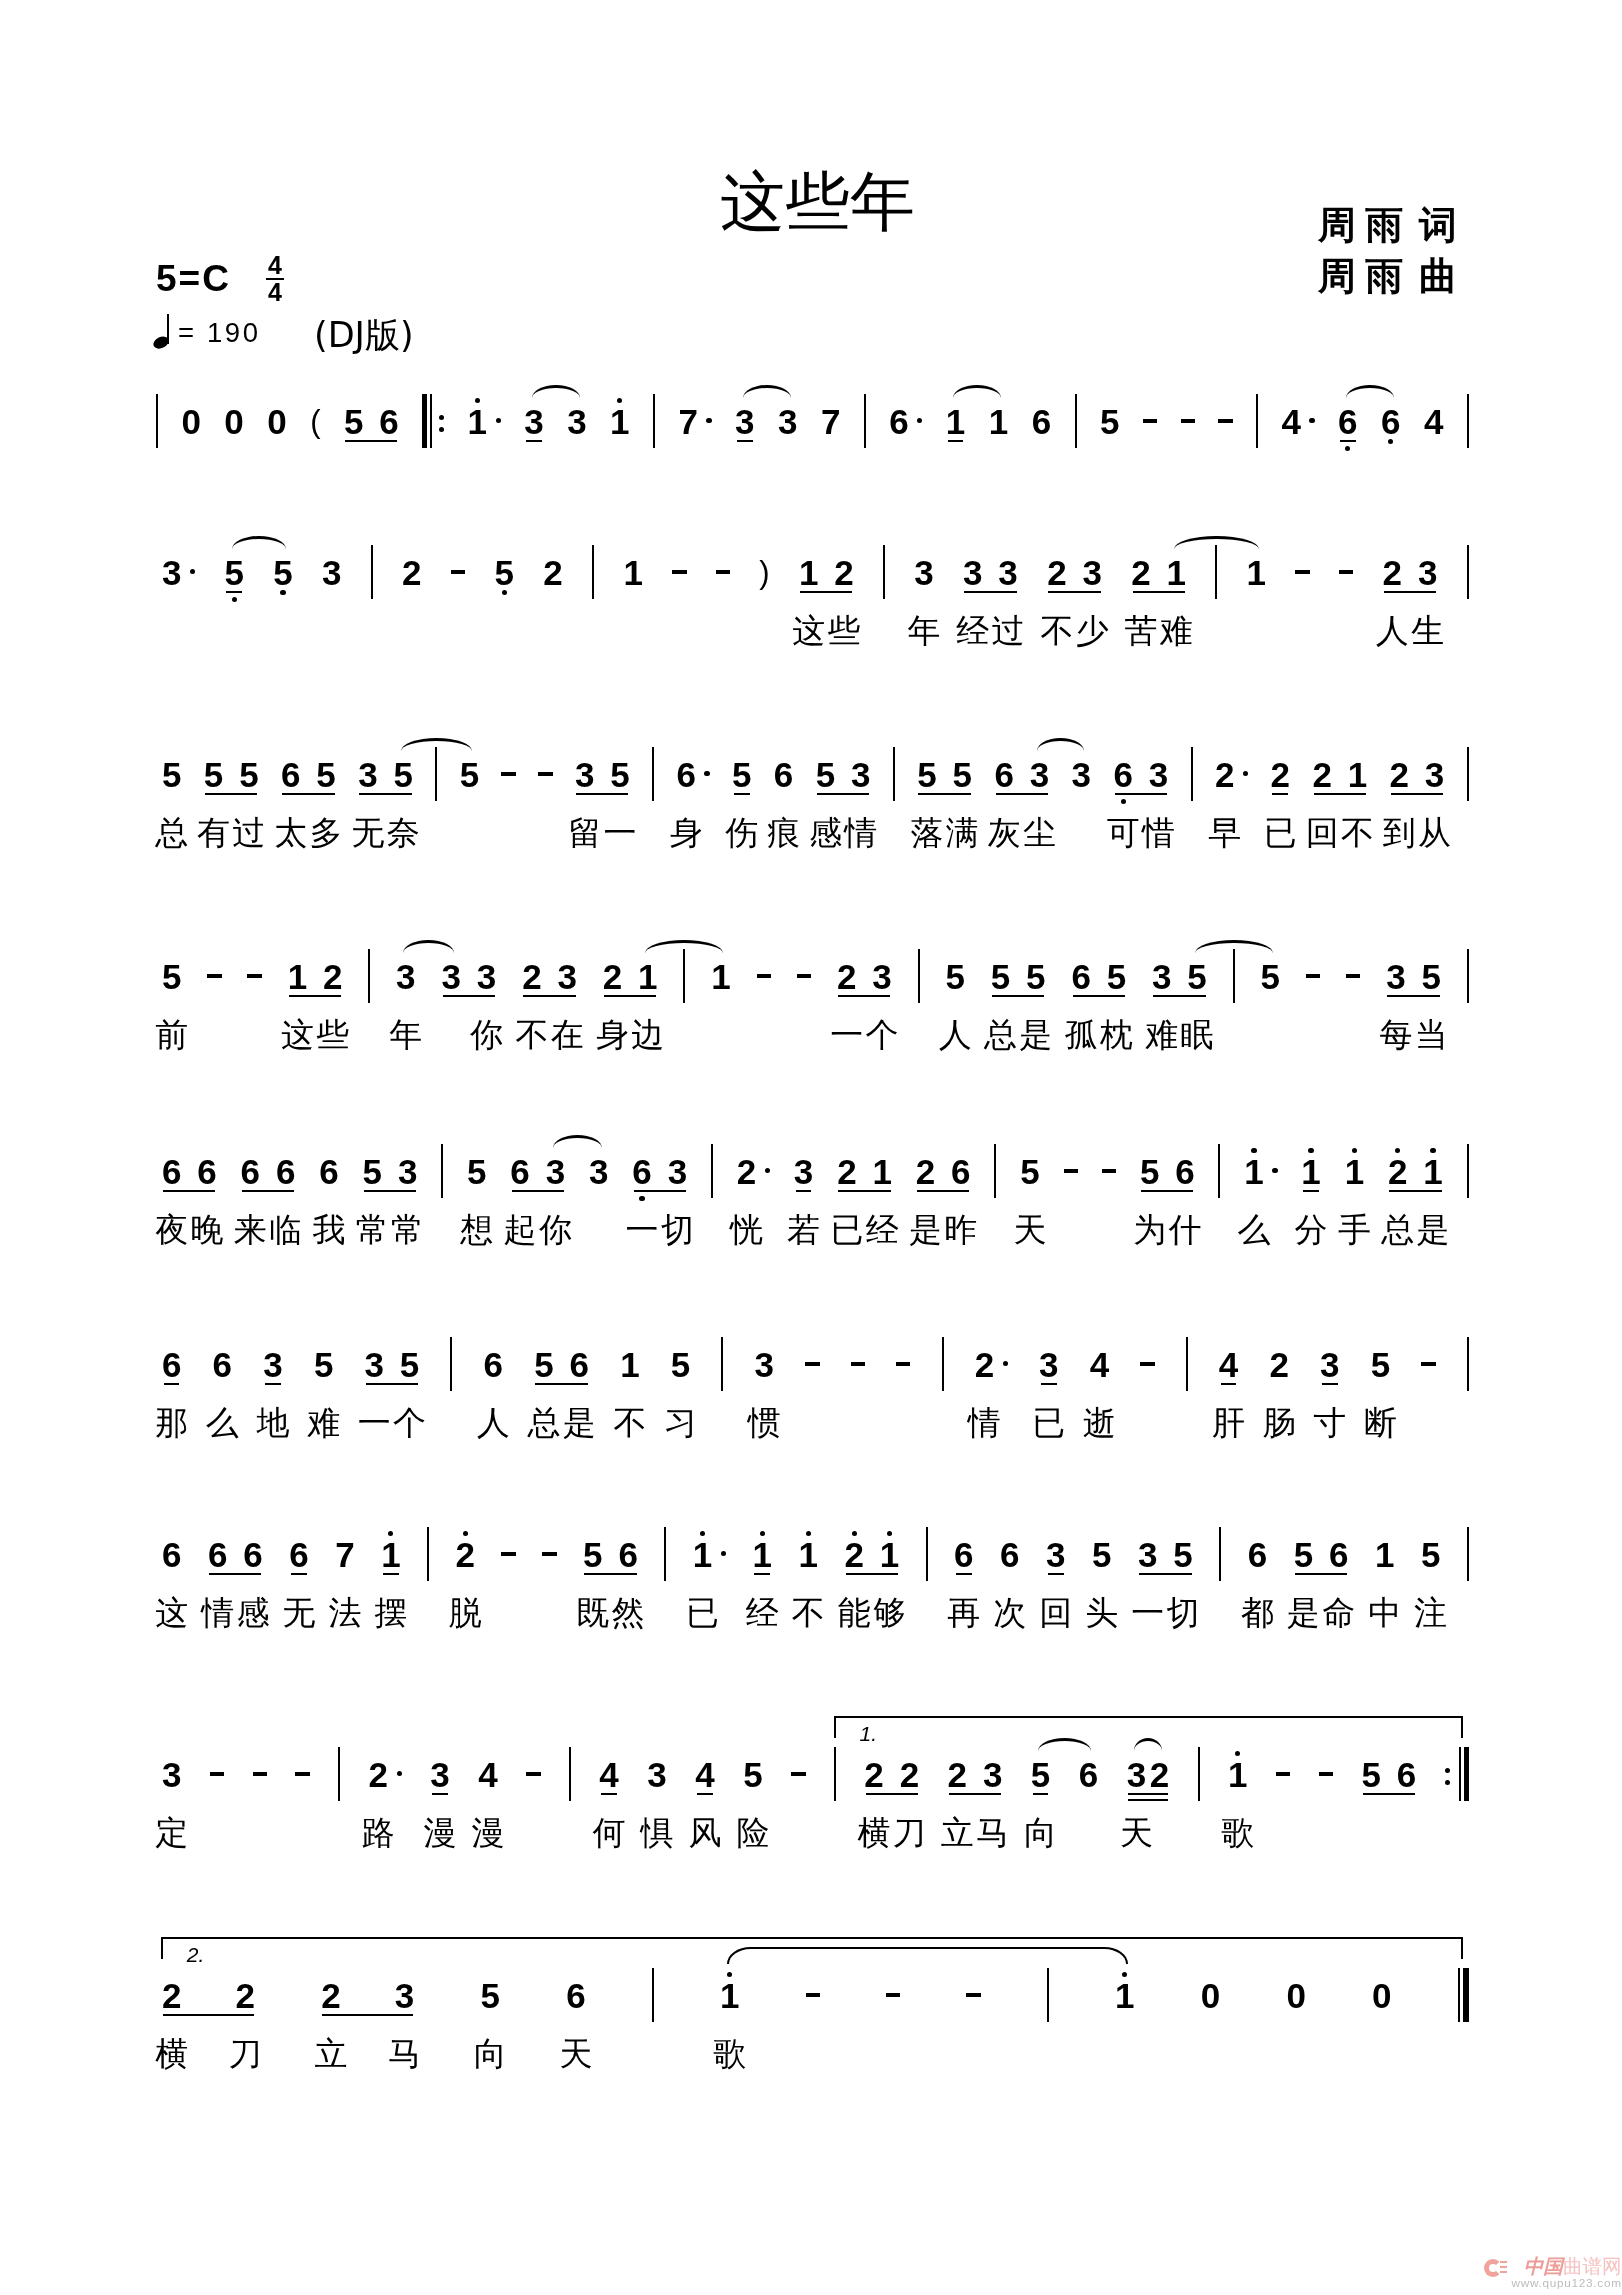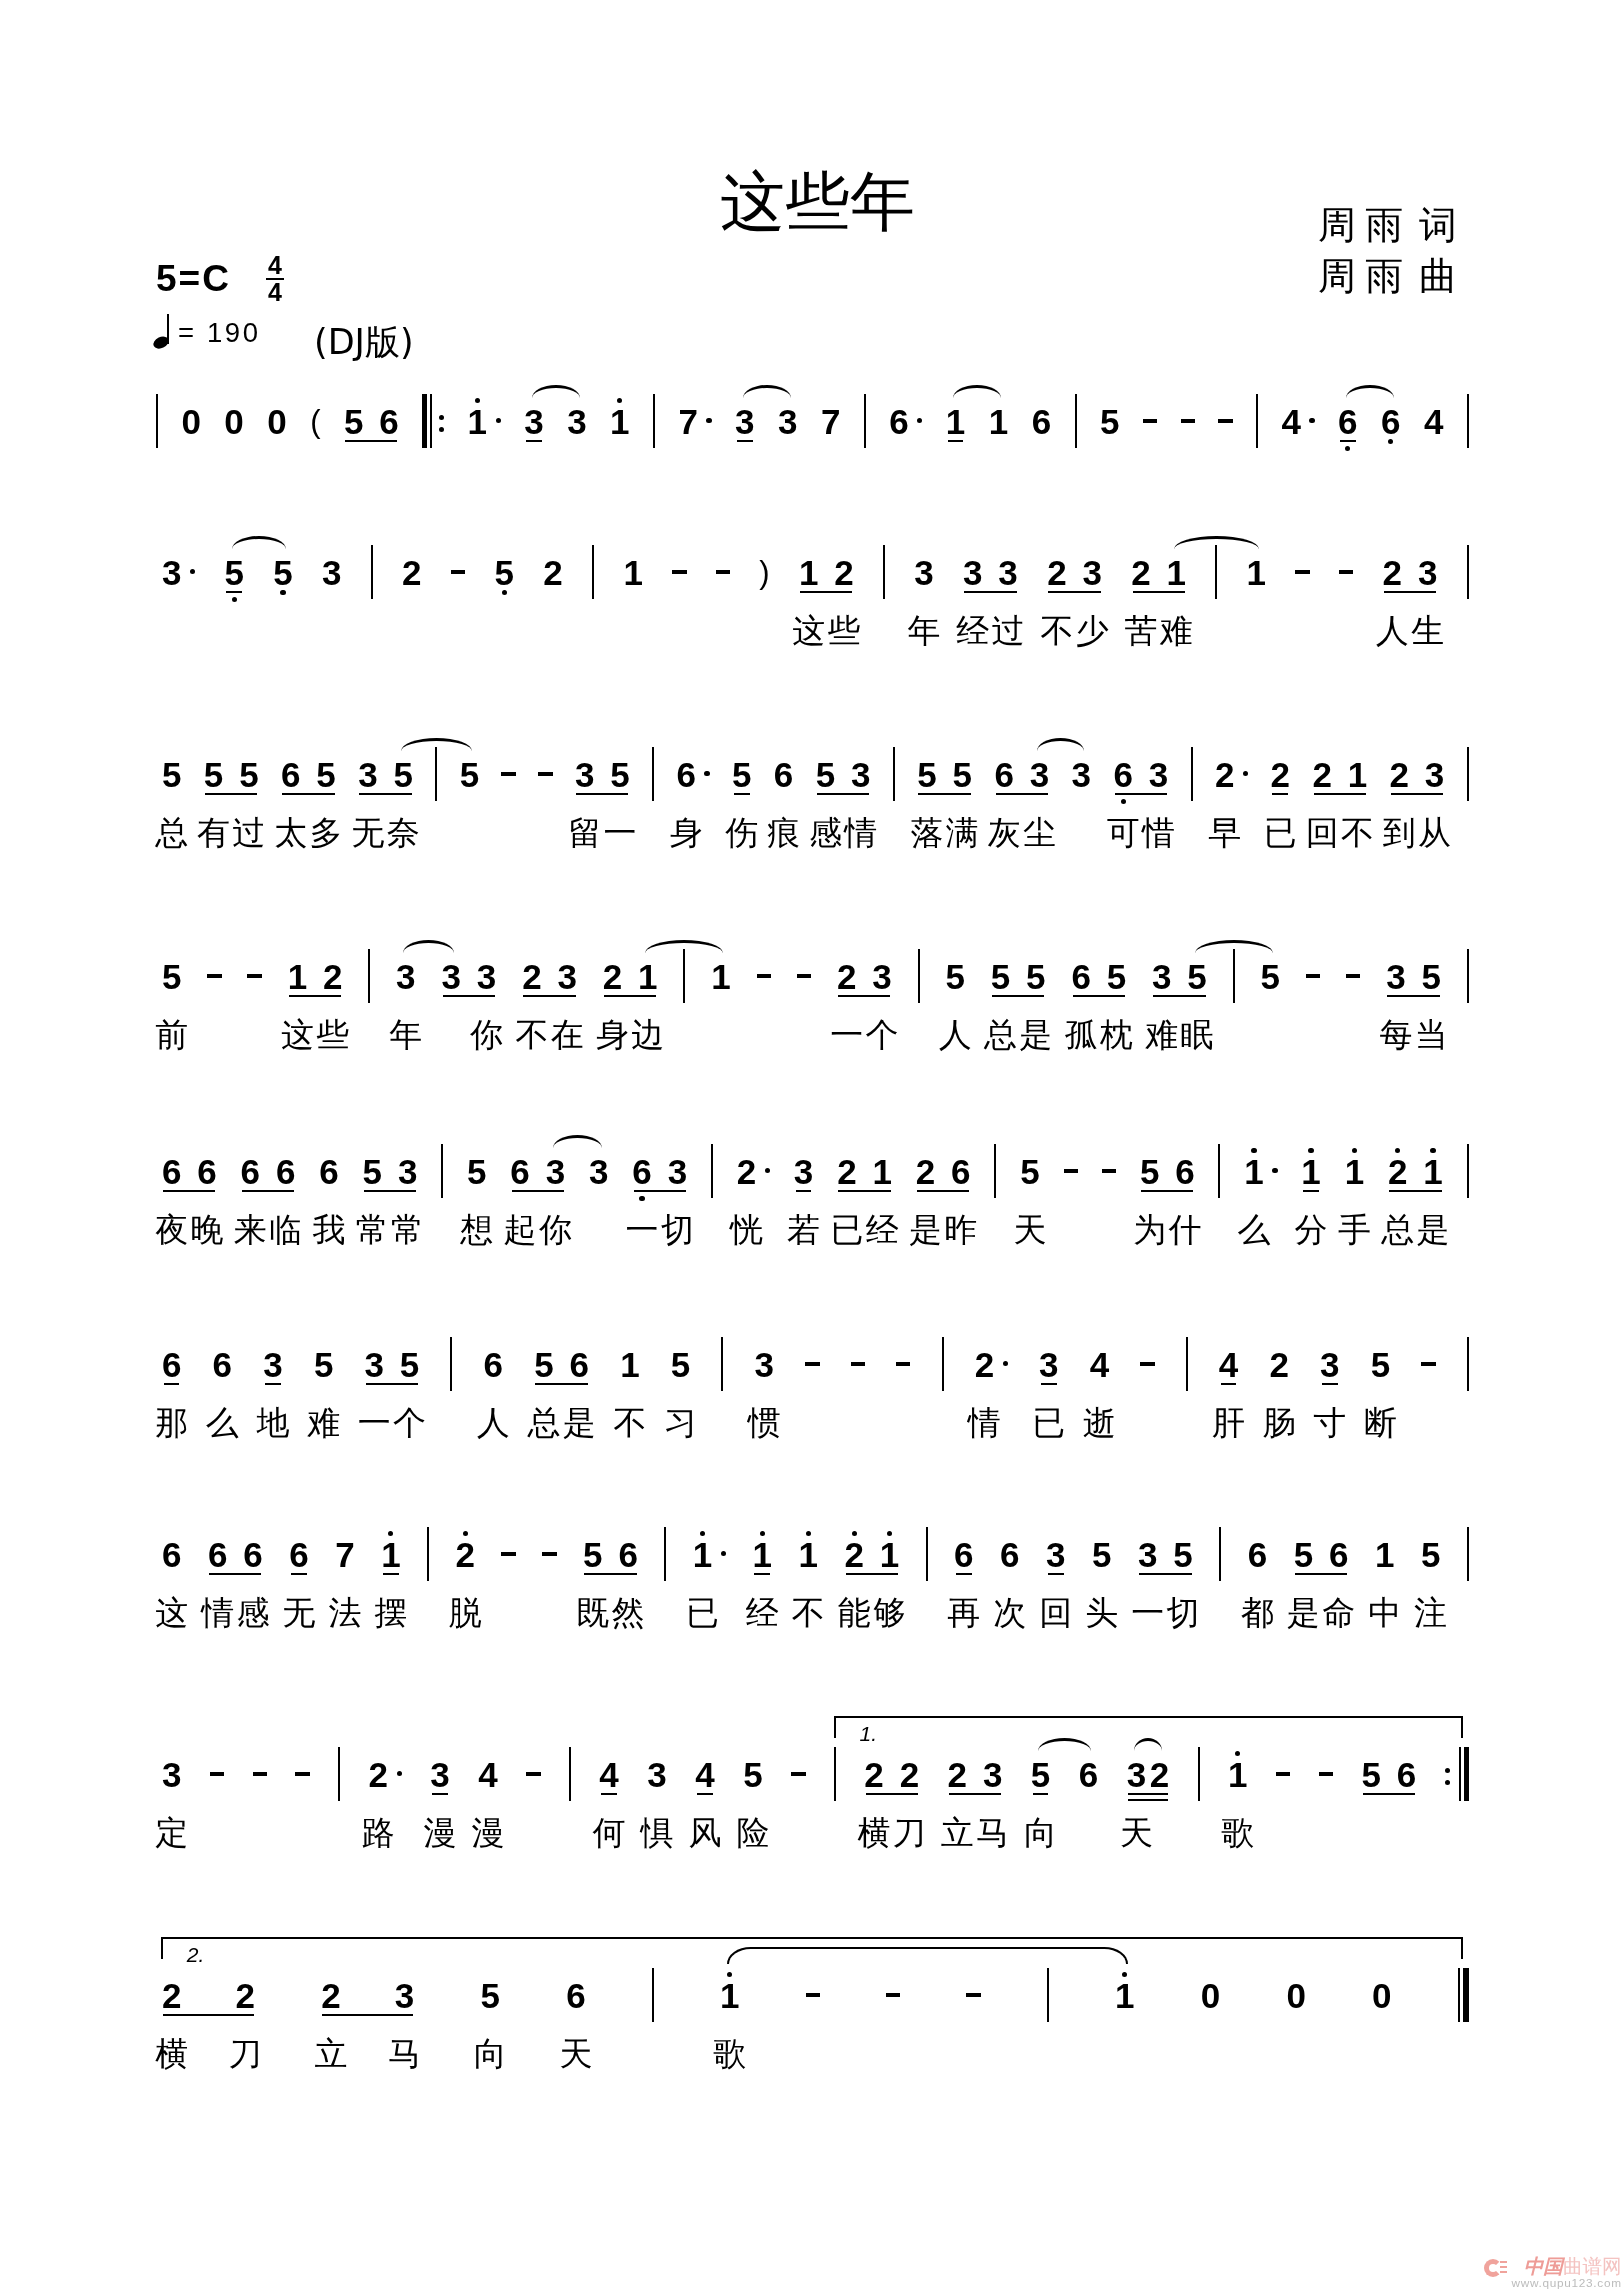--- a/index.html
+++ b/index.html
@@ -1,34 +1,34 @@
 <!DOCTYPE html>
 <html style="font-size:10.5px"><head>
 <meta charset="utf-8">
 <style>
   html,body{margin:0;padding:0;}
   body{width:1623px;height:2295px;position:relative;overflow:hidden;background:var(--bg,#fff);color:var(--ink,#000);font-family:"Liberation Sans",sans-serif;}
   .abs{position:absolute;}
 
   
   .title{left:713px;top:165px;width:209px;text-align:center;font-family:"DejaVu Sans",sans-serif;font-size:65px;line-height:73px;white-space:nowrap;}
-  .credit{left:1318px;font-family:"DejaVu Serif",serif;font-size:38px;line-height:42px;white-space:nowrap;}
+  .credit{left:1318px;font-family:"DejaVu Serif",serif;font-size:38px;line-height:42px;white-space:nowrap;font-weight:bold;}
   .credit .nm{letter-spacing:9.2px;}
   .credit .role{margin-left:6.5px;}
   .credit.lyricist{top:204px;}
   .credit.composer{top:255px;}
   .key{left:156px;top:259px;font:bold 37px/39px "Liberation Sans",sans-serif;letter-spacing:2px;white-space:nowrap;}
   .timesig{left:262px;top:253px;width:26px;text-align:center;font:bold 25px/25px "Liberation Sans",sans-serif;}
   .timesig .ts{display:block;height:25px;}
   .timesig .fl{display:block;height:2px;background:#000;margin:0 3.9px;}
   .qnote{left:149px;top:313px;width:23.6px;height:37px;}
   .qnote .stem{position:absolute;left:17.7px;top:1.3px;width:2.6px;height:30px;background:#000;}
   .qnote .head{position:absolute;left:3.9px;top:24px;width:16.4px;height:11px;border-radius:50%;background:#000;transform:rotate(-25deg);}
   .tempo{left:178px;top:316px;font-size:27.5px;line-height:33px;letter-spacing:2.6px;white-space:nowrap;}
-  .edition{left:314px;top:314px;font-family:"DejaVu Sans",sans-serif;font-size:35px;line-height:42px;white-space:nowrap;margin-top:7px;}
+  .edition{left:314px;top:314px;font-family:"DejaVu Sans",sans-serif;font-size:35px;line-height:42px;white-space:nowrap;}
 
   
   .row{position:absolute;left:156px;width:1313px;height:54px;display:flex;justify-content:space-between;align-items:center;box-sizing:border-box;}
   .row.nolead{padding-left:5.9px;}
   .r0{top:394px}.r1{top:545px}.r2{top:747px}.r3{top:949px}.r4{top:1144px}
   .r5{top:1337px}.r6{top:1527px}.r7{top:1747px}.r8{top:1968px}
 
   .note{display:flex;align-items:flex-start;height:25px;position:relative;}
   .grp{display:flex;align-items:flex-start;height:25px;position:relative;}
   .grp .dw + .dw{margin-left:15.7px;}

